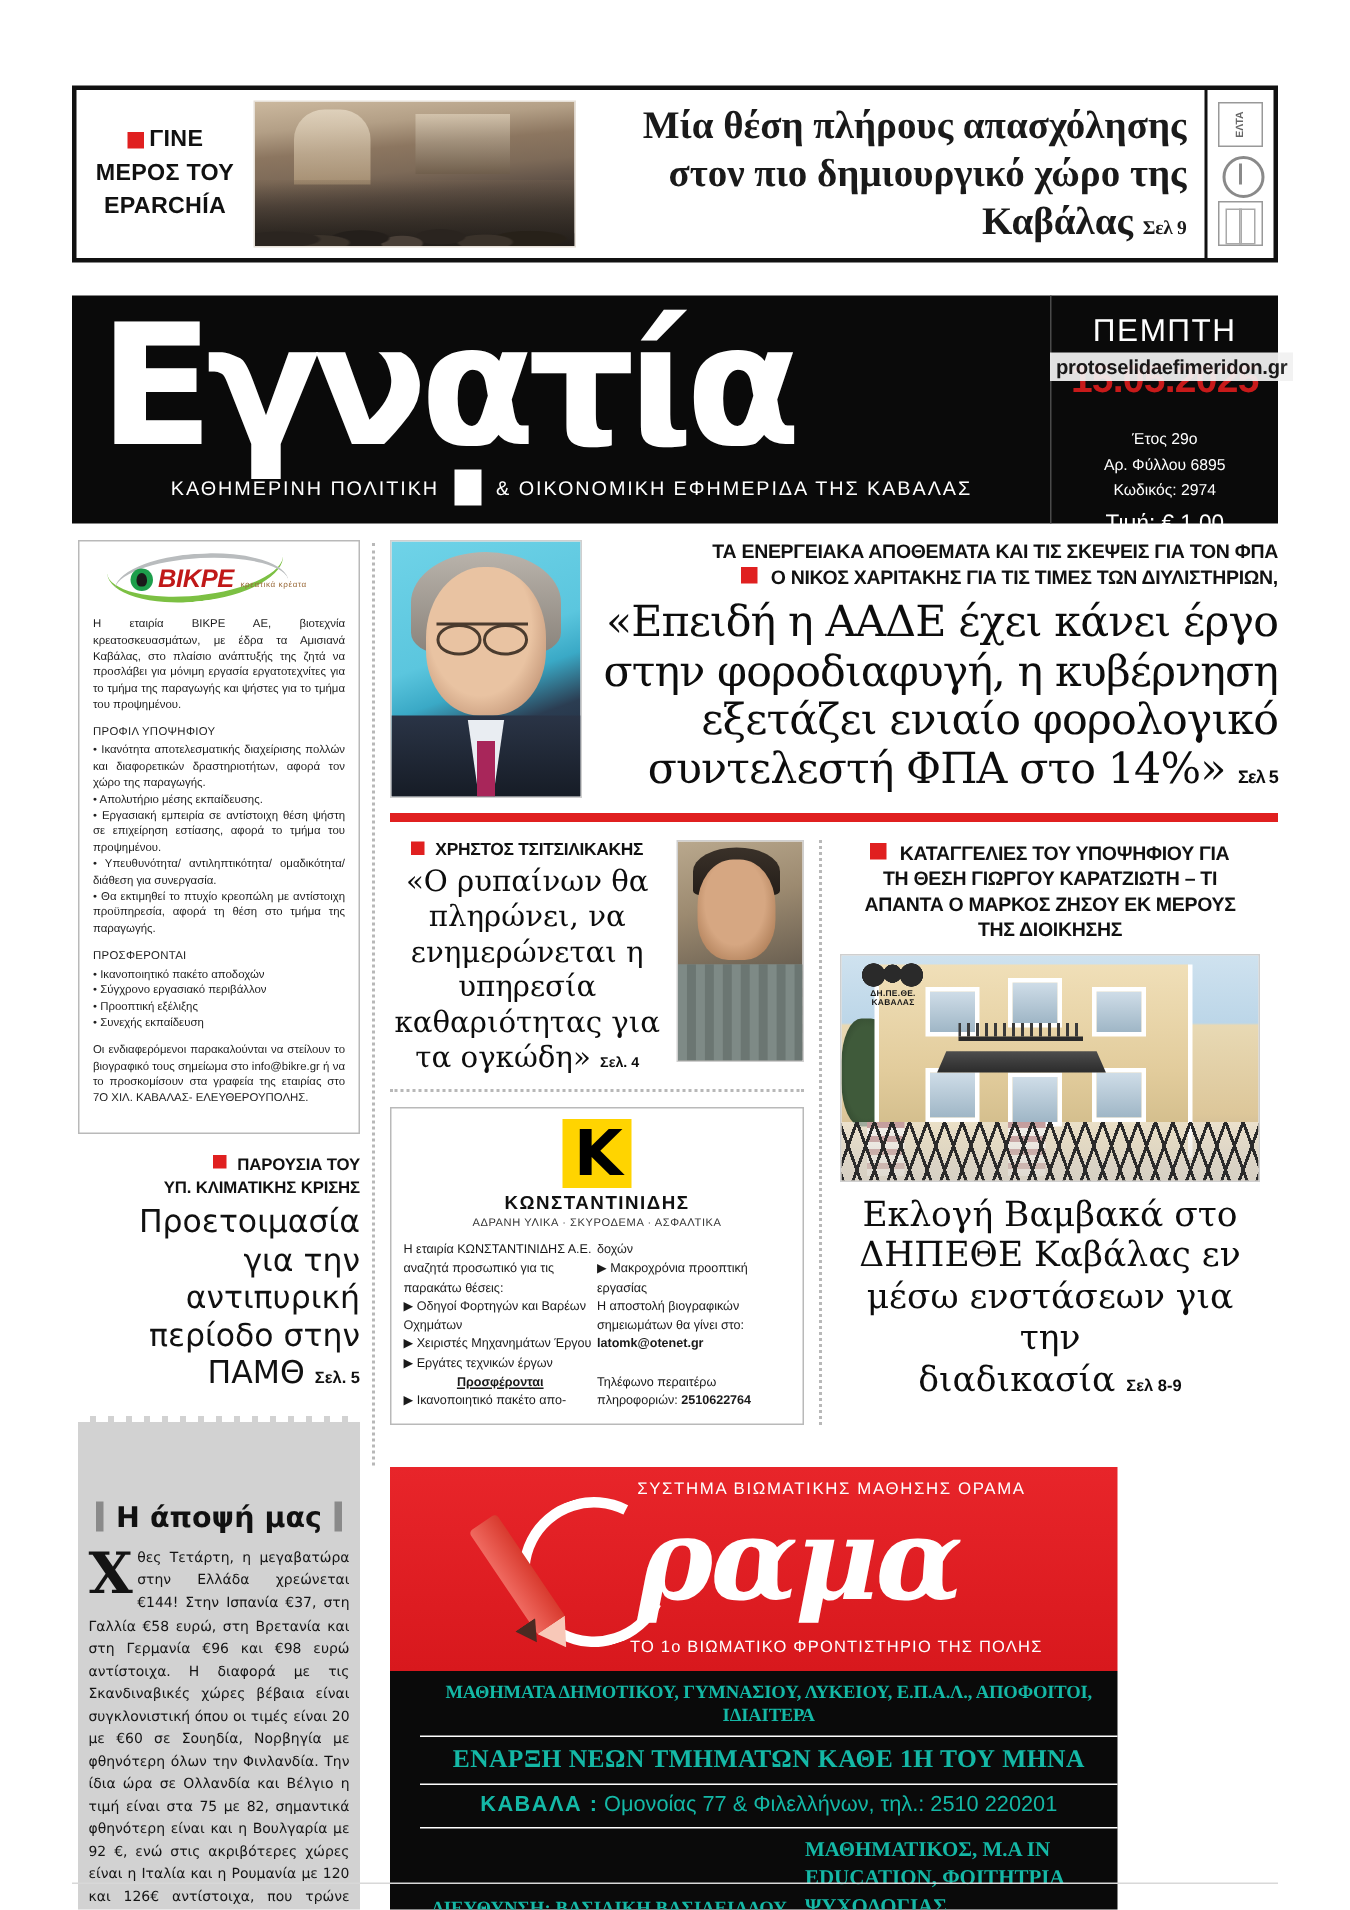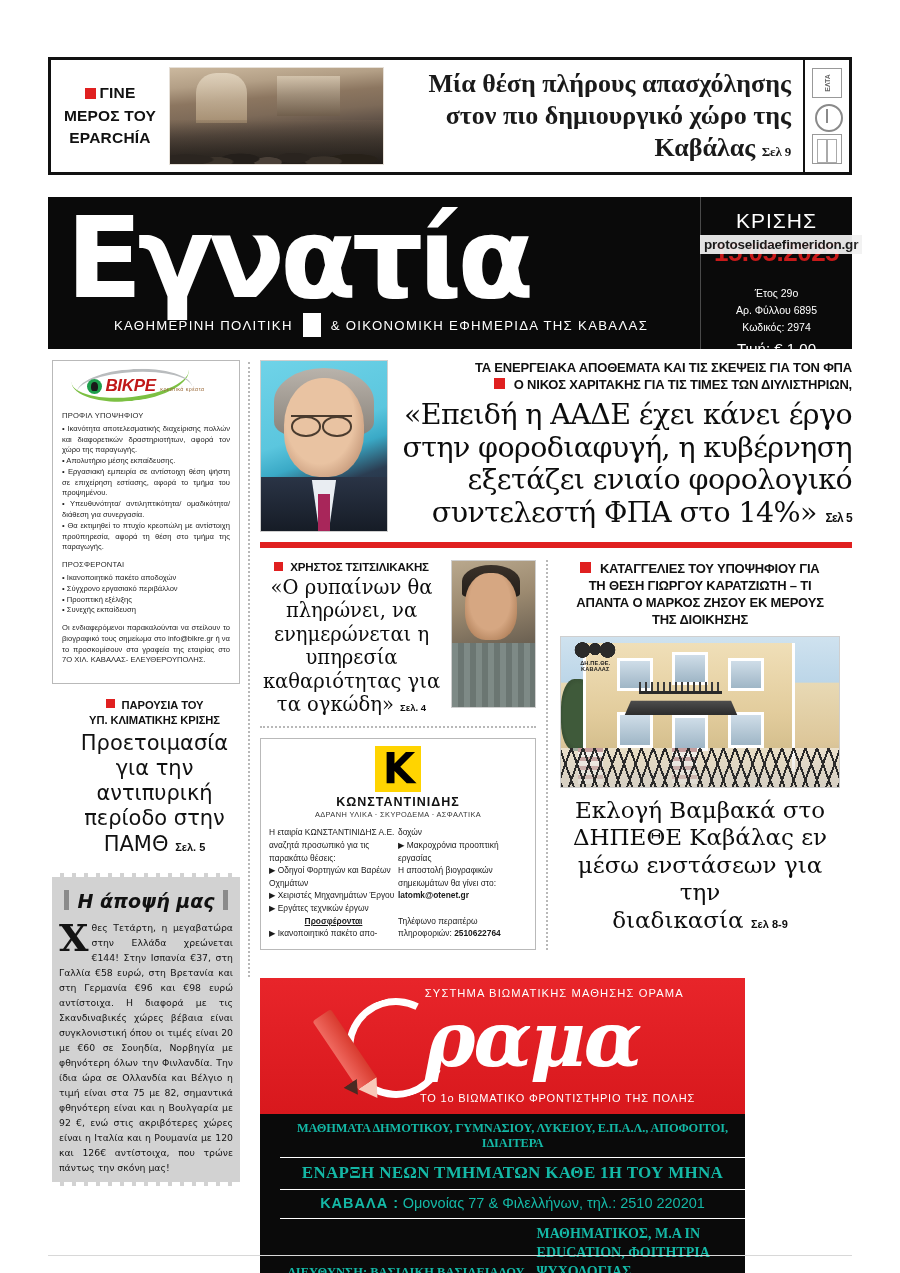--- a/index.html
+++ b/index.html
@@ -150,40 +150,40 @@
   .bikpe-word{ font-weight:bold; font-size:17px; color:#c01818; letter-spacing:-.3px; font-style: italic;}
   .bikpe-sub{ font-size:5.4px; color:#9a6a3a; letter-spacing:.4px; text-align:center; margin-top:-1px;}
   .bikpe-row{ display:flex; align-items:center; z-index:2; position:relative; }
   .ad-bikpe p { font-size: 7.6px; line-height: 1.42; color: #1d1d1d; text-align: justify; margin-bottom: 7px; }
   .ad-bikpe p.h { font-weight: normal; letter-spacing:.2px; margin-bottom: 2px; }
   .ad-bikpe ul { list-style: none; margin-bottom: 7px; }
   .ad-bikpe li { font-size: 7.6px; line-height: 1.42; color:#1d1d1d; text-align: justify; }
   .ad-bikpe li::before { content:"• "; }
 
   
-  .teaser { margin-top: 14px; text-align: center; margin-left: 17px; }
+  .teaser { margin-top: 14px; text-align: right; margin-left: 17px; }
   .teaser .kicker {
     font-size: 11.2px; font-weight: bold; color: #111; line-height: 1.32; letter-spacing: -.1px;
   }
   .teaser .kicker .redsq { width:9px;height:9px; margin-right:4px; vertical-align: 1px;}
   .teaser .title {
     font-family: "DejaVu Sans", sans-serif; font-size: 21px; line-height: 1.2; color: #111;
     margin-top: 3px; font-weight: 400;
   }
   .teaser .sel { font-size: 11px; font-weight: bold; font-family:"Liberation Sans",sans-serif;}
 
   
   .opinion {
     margin-top: 16px; background: #d2d2d2; padding: 7px;
     border-top: 4px dashed #fff; border-bottom: 4px dashed #fff;
   }
   .op-head {
     display:flex; justify-content:center; gap:8px;
     font-family:"DejaVu Sans", sans-serif; font-size: 19px; font-weight: bold;
-    color:#111; padding: 6px 0 8px; font-style: italic;
+    color:#111; padding: 6px 0 8px;  margin-top: 40px;
   }
   .op-bar { width: 5px; height: 20px; background: #8a8a8a; }
   .op-body {
     font-family: "DejaVu Sans", sans-serif; font-size: 9.3px; line-height: 1.62;
     text-align: justify; color: #141414;
   }
   .op-body .drop {
     float: left; font-size: 38px; line-height: .82; font-weight: bold;
     margin: 2px 3px 0 0; font-family: "DejaVu Serif", serif;
   }
@@ -439,21 +439,21 @@
       <div class="mh-title">
         <span class="mh-egn">Εγνατία</span>
       </div>
       <div class="mh-tagline">
         <span>ΚΑΘΗΜΕΡΙΝΗ ΠΟΛΙΤΙΚΗ</span>
         <span class="gap"></span>
         <span>&amp; ΟΙΚΟΝΟΜΙΚΗ ΕΦΗΜΕΡΙΔΑ ΤΗΣ ΚΑΒΑΛΑΣ</span>
       </div>
     </div>
     <div class="mh-right">
-      <div class="mh-day">ΚΡΙΣΗΣ</div>
+      <div class="mh-day">ΠΕΜΠΤΗ</div>
       <div class="mh-date">15.05.2025</div>
       <div class="mh-rule"></div>
       <div class="mh-meta">
         <div>Έτος 29ο</div>
         <div>Αρ. Φύλλου 6895</div>
         <div>Κωδικός: 2974</div>
       </div>
       <div class="mh-price">Τιμή: € 1,00</div>
     </div>
   </div>
@@ -468,20 +468,21 @@
           <div class="swoosh"></div>
           <div class="swoosh2"></div>
           <div class="bikpe-row">
             <span class="bikpe-mark"></span>
             <span>
               <span class="bikpe-word">BIKPE</span>
               <span class="bikpe-sub">κρεατικά κρέατα</span>
             </span>
           </div>
         </div>
+        <p>Η εταιρία ΒΙΚΡΕ ΑΕ, βιοτεχνία κρεατοσκευασμάτων, με έδρα τα Αμισιανά Καβάλας, στο πλαίσιο ανάπτυξής της ζητά να προσλάβει για μόνιμη εργασία εργατοτεχνίτες για το τμήμα της παραγωγής και ψήστες για το τμήμα του προψημένου.</p>
         <p class="h">ΠΡΟΦΙΛ ΥΠΟΨΗΦΙΟΥ</p>
         <ul>
           <li>Ικανότητα αποτελεσματικής διαχείρισης πολλών και διαφορετικών δραστηριοτήτων, αφορά τον χώρο της παραγωγής.</li>
           <li>Απολυτήριο μέσης εκπαίδευσης.</li>
           <li>Εργασιακή εμπειρία σε αντίστοιχη θέση ψήστη σε επιχείρηση εστίασης, αφορά το τμήμα του προψημένου.</li>
           <li>Υπευθυνότητα/ αντιληπτικότητα/ ομαδικότητα/ διάθεση για συνεργασία.</li>
           <li>Θα εκτιμηθεί το πτυχίο κρεοπώλη με αντίστοιχη προϋπηρεσία, αφορά τη θέση στο τμήμα της παραγωγής.</li>
         </ul>
         <p class="h">ΠΡΟΣΦΕΡΟΝΤΑΙ</p>
         <ul>

